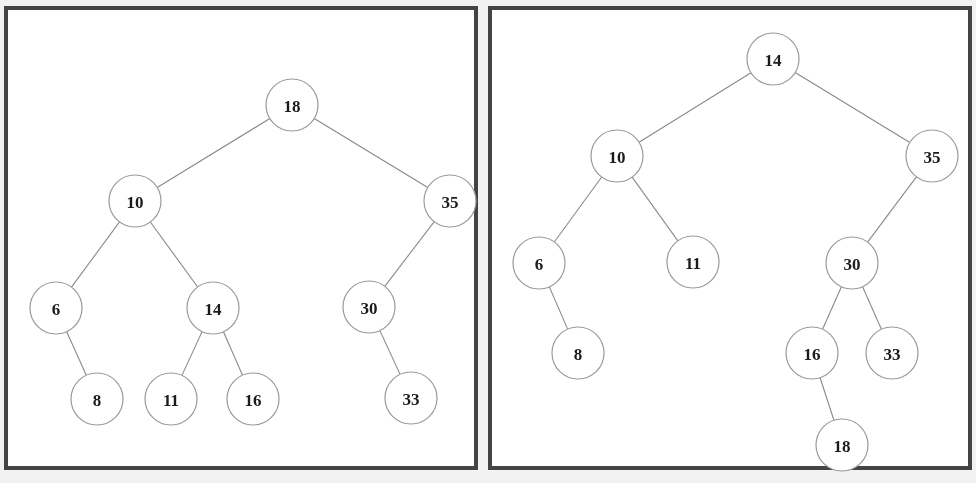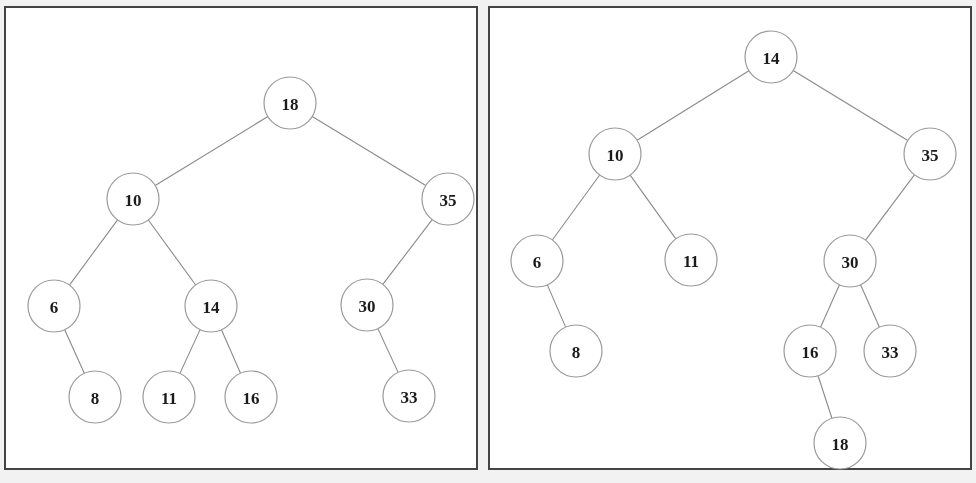--- a/index.html
+++ b/index.html
@@ -11,21 +11,21 @@
     position: relative;
     width: 976px;
     height: 483px;
     background: #f2f2f2;
     overflow: hidden;
     font-family: "Liberation Serif", "DejaVu Serif", serif;
   }
   .panel {
     position: absolute;
     background: #ffffff;
-    border: 2px solid #b91c1c;
+    border: 4px solid #b91c1c;
     box-sizing: border-box;
   }
   .panel-inner {
     position: absolute;
     inset: 0;
   }
   .tree-svg {
     position: absolute;
     left: 0;
     top: 0;

